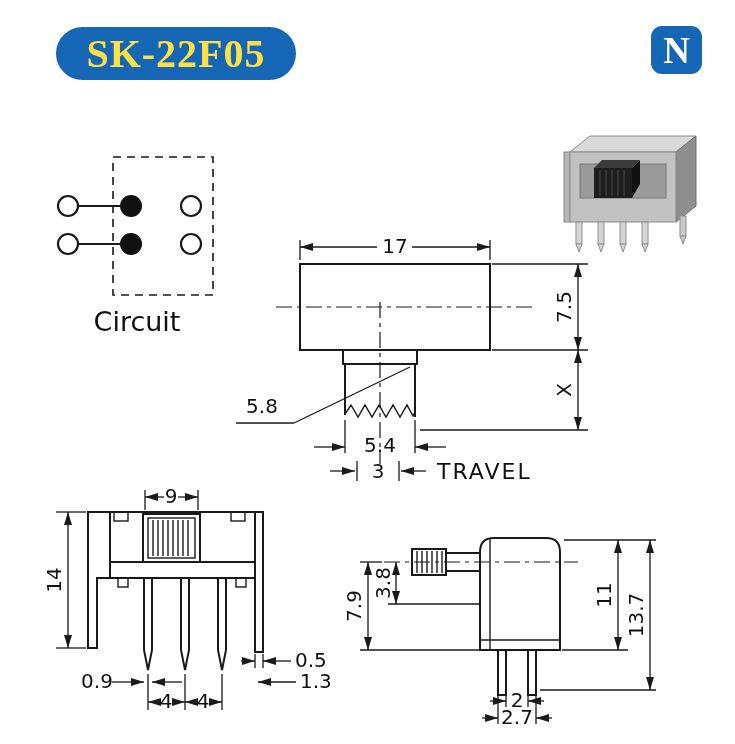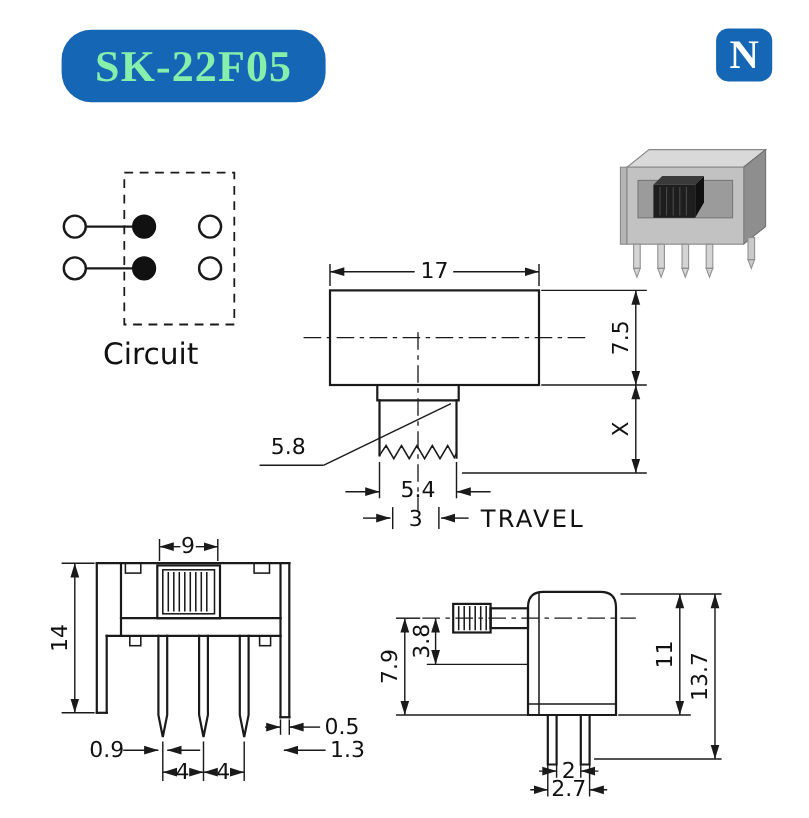--- a/index.html
+++ b/index.html
@@ -1,20 +1,20 @@
 <!DOCTYPE html>
 <html><head>
 <meta charset="utf-8">
 <style>
   html,body { margin:0; padding:0; background:#ffffff; }
   .stage { position:relative; width:735px; height:744px; background:#ffffff; overflow:hidden;
            font-family:"DejaVu Sans", sans-serif; }
   .badge-pill {
-    position:absolute; left:56px; top:27px; width:240px; height:66px;
-    background:#1566b5; border-radius:27px; color:#86efac;
+    position:absolute; left:56px; top:27px; width:240px; height:53px;
+    background:#1566b5; border-radius:27px; color:#fde047;
     font-family:"Liberation Serif", serif; font-weight:bold; font-size:40px;
     display:flex; align-items:center; justify-content:center; letter-spacing:1px;
   }
   .badge-n {
     position:absolute; left:651px; top:26px; width:51px; height:48px;
     background:#1566b5; border-radius:11px; color:#ffffff;
     font-family:"Liberation Serif", serif; font-weight:bold; font-size:37px;
     display:flex; align-items:center; justify-content:center;
   }
   svg { position:absolute; left:0; top:0; }

